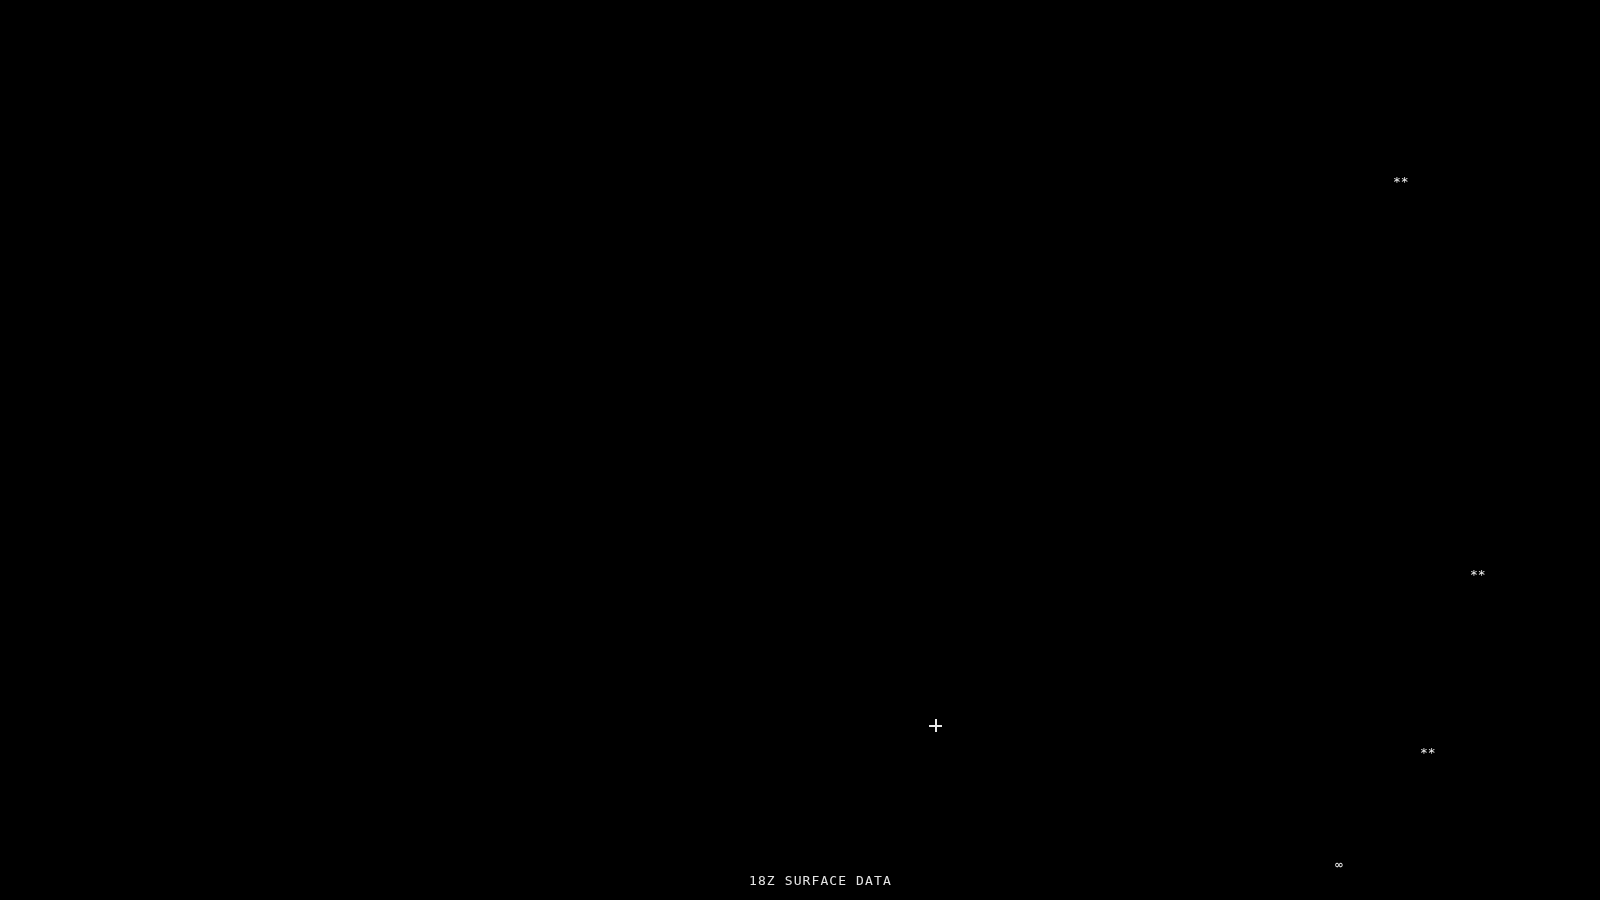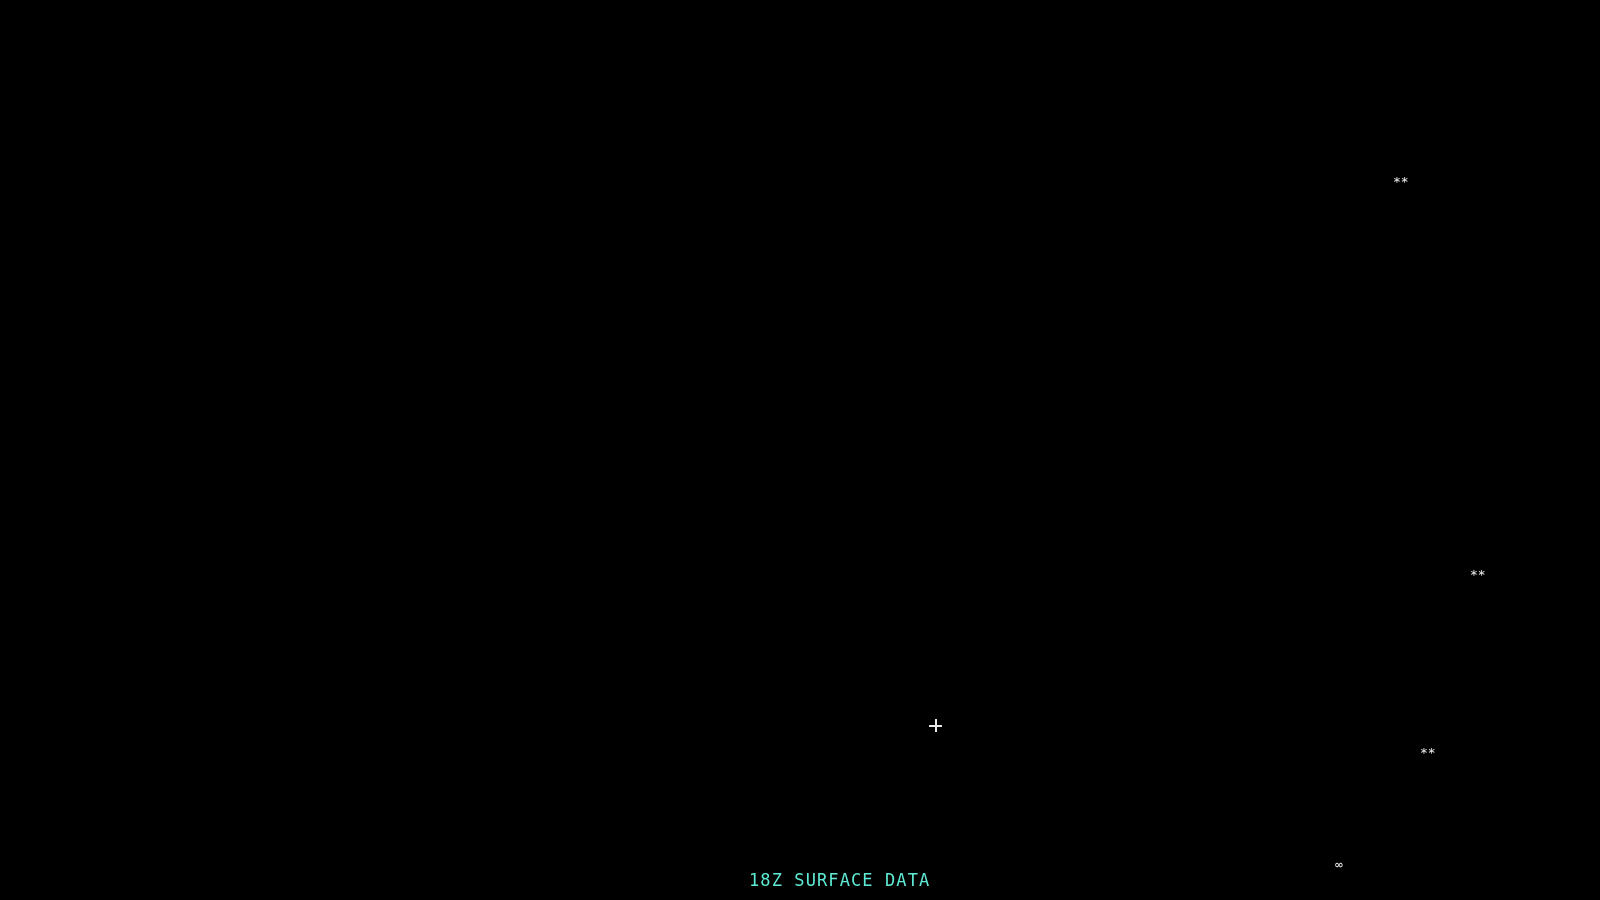--- a/index.html
+++ b/index.html
@@ -28,23 +28,23 @@
     color: #f2f2f2;
     font-family: "DejaVu Sans Mono", "Liberation Mono", monospace;
     font-size: 13px;
     line-height: 13px;
     letter-spacing: 0px;
     white-space: pre;
     user-select: none;
   }
   .caption {
     position: absolute;
-    color: #5eead4;
+    color: #e5e5e5;
     font-family: "DejaVu Sans Mono", "Liberation Mono", monospace;
-    font-size: 17px;
+    font-size: 13px;
     line-height: 15px;
     letter-spacing: 1.1px;
     white-space: pre;
   }
   .cursor {
     position: absolute;
     width: 13px;
     height: 13px;
     pointer-events: none;
   }

